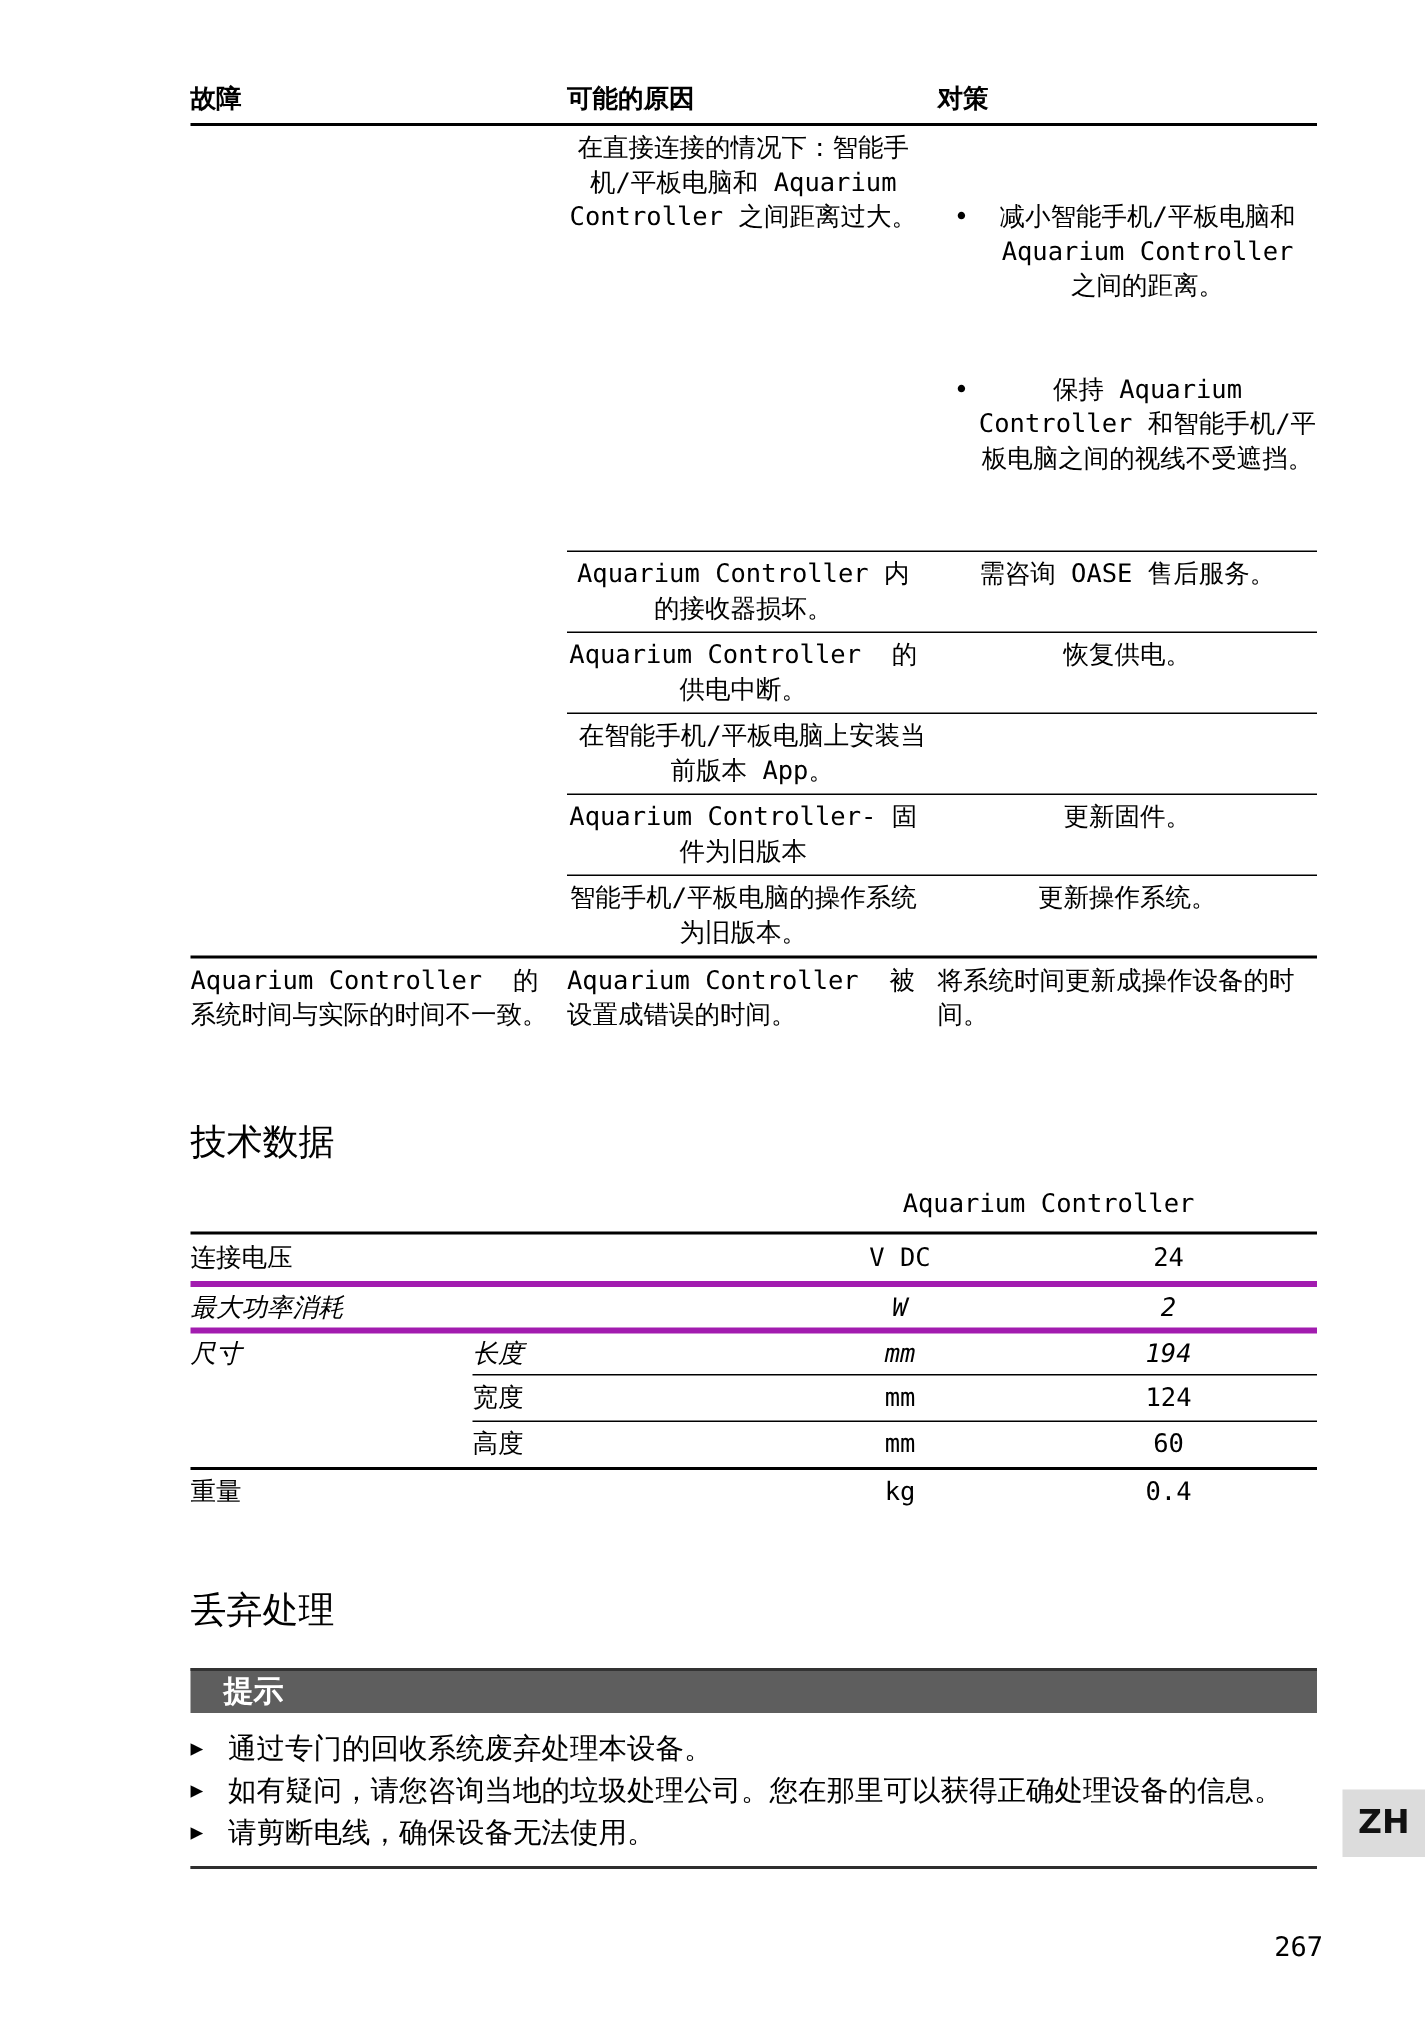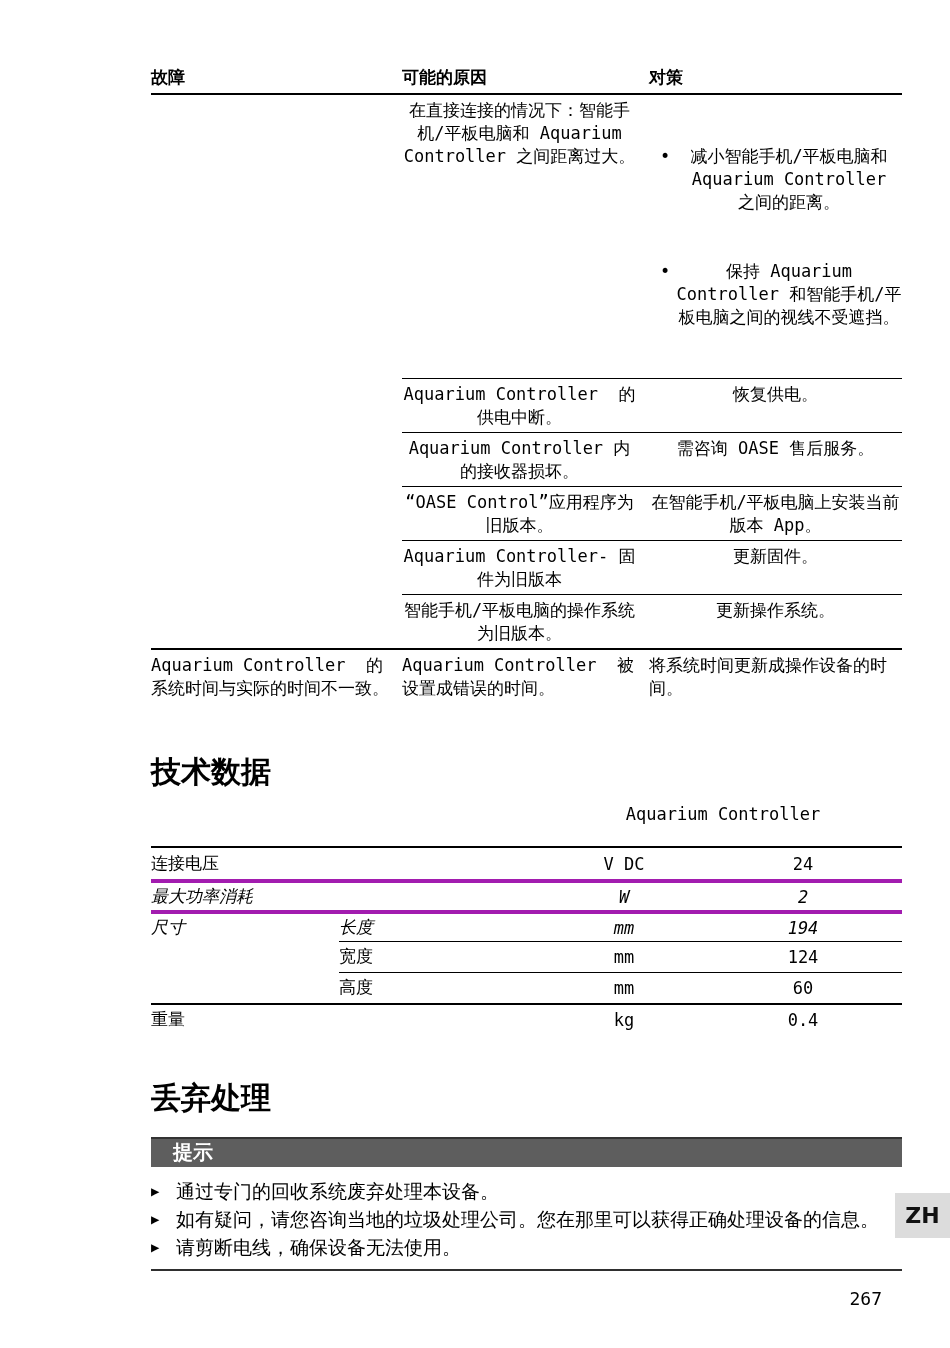--- a/index.html
+++ b/index.html
@@ -6,21 +6,21 @@
   html,body { background:#ffffff; }
   .page {
     position:relative;
     width:950px; height:1348px;
     background:#ffffff;
     font-family:"DejaVu Sans Mono","DejaVu Sans",sans-serif;
     color:#000;
     overflow:hidden;
   }
   .content {
-    position:absolute; left:127px; top:66px; width:751px;margin-left:24px;
+    position:absolute; left:127px; top:55px; width:751px;
   }
   
   .ts-table { font-size:17px; line-height:23px; }
   .ts-header {
     display:grid; grid-template-columns:251px 247px 253px;
     font-weight:bold;
     padding-bottom:4px;
     border-bottom:2.5px solid #000;
   }
   .ts-group { display:flex; }
@@ -37,29 +37,29 @@
   .ts-final {
     display:grid; grid-template-columns:251px 247px 253px;
     border-top:2px solid #000;
     padding:4px 0 3px 0;
   }
   .ts-final > div { padding-right:12px; white-space:pre-wrap; }
   .bullet-item { display:flex; }
   .bullet-item .marker { width:27px; padding-left:5px; flex:none; }
   
   .section-heading {
-    font-size:30px; line-height:38px; font-weight:bold;
+    font-size:24px; line-height:38px; font-weight:normal;
     font-family:"DejaVu Sans","Liberation Sans",sans-serif;
   }
   .heading-tech { margin-top:50px; }
   .heading-disposal { margin-top:45px; }
   
   .tech-table { font-size:17px; margin-top:12px; }
   .tech-product-row {
-    padding-bottom:20px; border-bottom:2.5px solid #000;
+    padding-bottom:6px; border-bottom:2.5px solid #000;
   }
   .tech-product-row .product-name {
     margin-left:393px; width:358px; text-align:center; line-height:23px;
   }
   .tech-row {
     display:grid; grid-template-columns:188px 205px 160px 198px;
     align-items:center; min-height:31px;
   }
   .tech-row .unit, .tech-row .value { text-align:center; }
   .bt1 { border-top:4px solid #a21caf;font-style:italic; }
@@ -125,31 +125,30 @@
                 <span>减小智能手机/平板电脑和 Aquarium Controller  之间的距离。</span>
               </div>
               <div class="bullet-item">
                 <span class="marker">•</span>
                 <span>保持 Aquarium Controller 和智能手机/平板电脑之间的视线不受遮挡。</span>
               </div>
             </div>
           </div>
 
           <div class="ts-subrow">
+            <div class="ts-cause">Aquarium Controller 内的接收器损坏。</div>
+            <div class="ts-remedy">需咨询 OASE 售后服务。</div>
+          </div>
+
+          <div class="ts-subrow">
             <div class="ts-cause">Aquarium Controller  的供电中断。</div>
             <div class="ts-remedy">恢复供电。</div>
           </div>
 
           <div class="ts-subrow">
-            <div class="ts-cause">Aquarium Controller 内的接收器损坏。</div>
-            <div class="ts-remedy">需咨询 OASE 售后服务。</div>
-          </div>
-
-          <div class="ts-subrow">
-            <div class="ts-cause">“OASE Control”应用程序为旧版本。</div>
             <div class="ts-remedy">在智能手机/平板电脑上安装当前版本 App。</div>
           </div>
 
           <div class="ts-subrow">
             <div class="ts-cause">Aquarium Controller- 固件为旧版本</div>
             <div class="ts-remedy">更新固件。</div>
           </div>
 
           <div class="ts-subrow">
             <div class="ts-cause">智能手机/平板电脑的操作系统为旧版本。</div>

